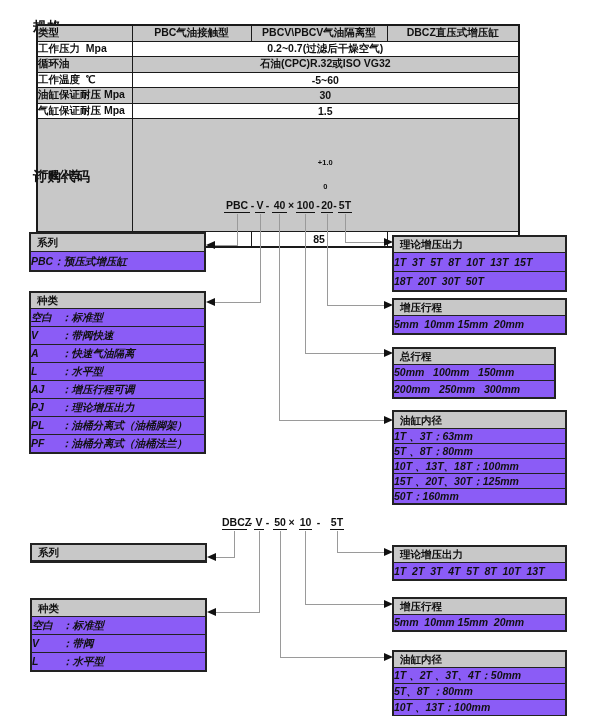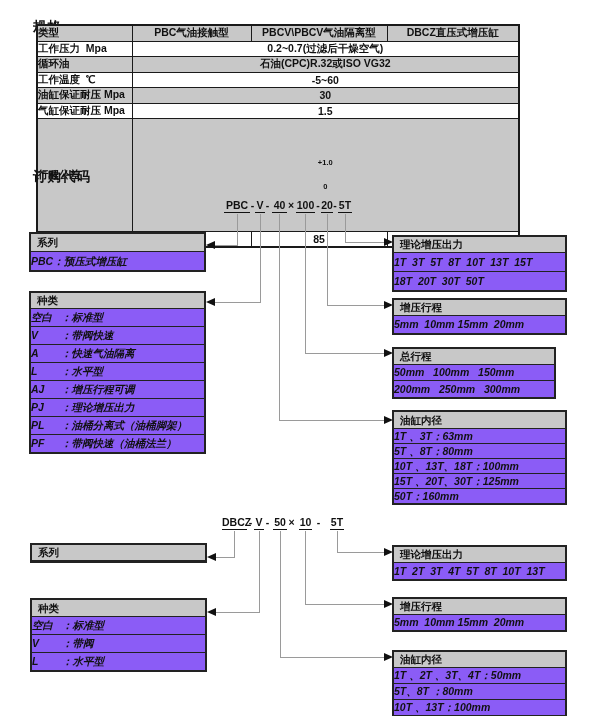--- a/index.html
+++ b/index.html
@@ -161,21 +161,21 @@
 
   <div class="obox" style="left:29px;top:291px;width:177px">
     <div class="hd" style="height:15px;line-height:15px">种类</div>
     <div class="rw" style="height:17px;line-height:17px"><span class="kcode">空白</span><span>：</span><span>标准型</span></div>
     <div class="rw" style="height:17px;line-height:17px"><span class="kcode">V</span><span>：</span><span>带阀快速</span></div>
     <div class="rw" style="height:17px;line-height:17px"><span class="kcode">A</span><span>：</span><span>快速气油隔离</span></div>
     <div class="rw" style="height:17px;line-height:17px"><span class="kcode">L</span><span>：</span><span>水平型</span></div>
     <div class="rw" style="height:17px;line-height:17px"><span class="kcode">AJ</span><span>：</span><span>增压行程可调</span></div>
     <div class="rw" style="height:17px;line-height:17px"><span class="kcode">PJ</span><span>：</span><span>理论增压出力</span></div>
     <div class="rw" style="height:17px;line-height:17px"><span class="kcode">PL</span><span>：</span><span>油桶分离式（油桶脚架）</span></div>
-    <div class="rw" style="height:17px;line-height:17px"><span class="kcode">PF</span><span>：</span><span>带阀快速（油桶法兰）</span></div>
+    <div class="rw" style="height:17px;line-height:17px"><span class="kcode">PF</span><span>：</span><span>油桶分离式（油桶法兰）</span></div>
   </div>
 
   <div class="obox" style="left:392px;top:235px;width:175px">
     <div class="hd" style="height:15px;line-height:15px">理论增压出力</div>
     <div class="rw" style="height:18px;line-height:18px">1T  3T  5T  8T  10T  13T  15T</div>
     <div class="rw" style="height:18px;line-height:18px">18T  20T  30T  50T</div>
   </div>
 
   <div class="obox" style="left:392px;top:298px;width:175px">
     <div class="hd" style="height:15px;line-height:15px">增压行程</div>

